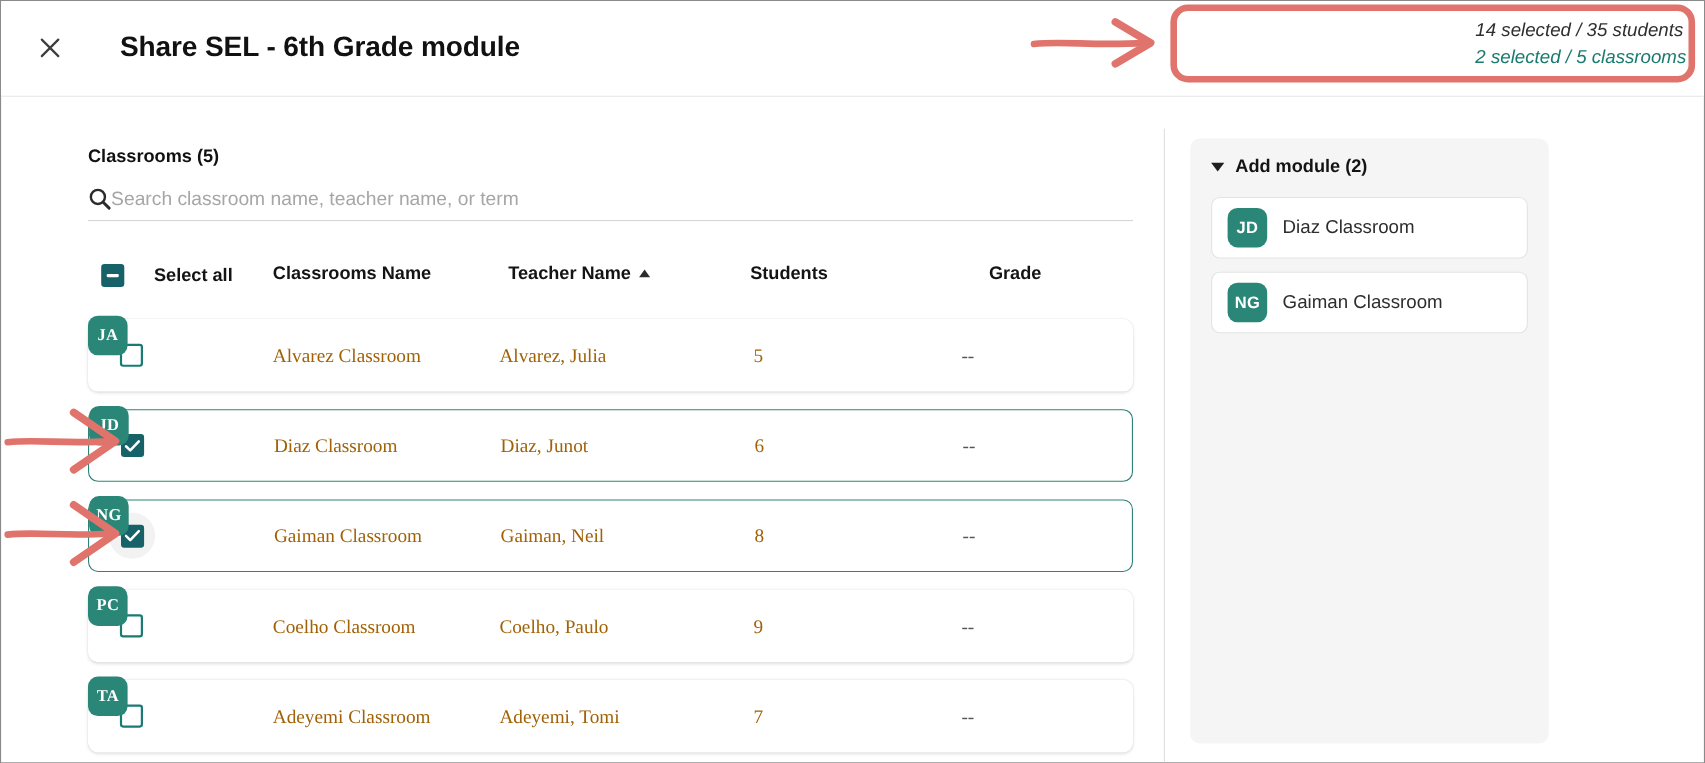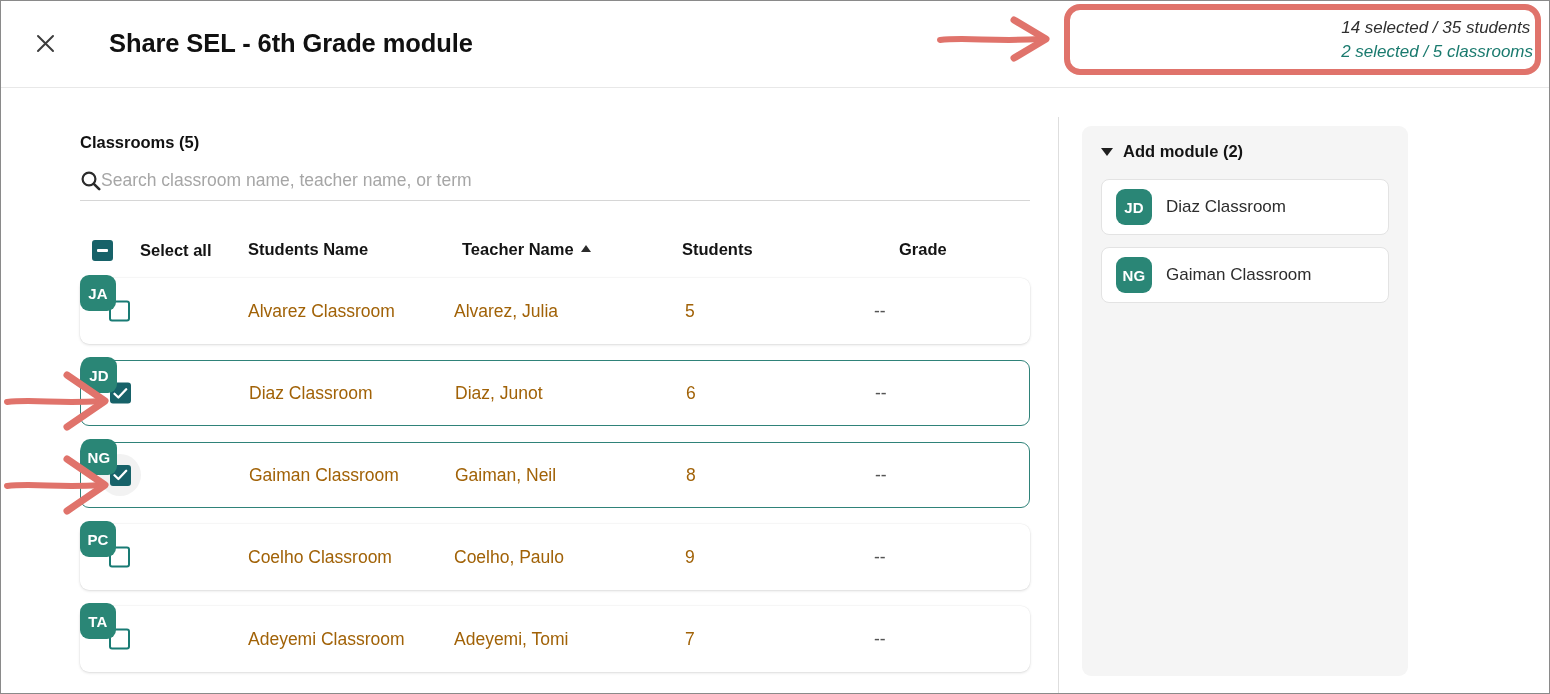--- a/index.html
+++ b/index.html
@@ -218,21 +218,21 @@
   .cbox-hoverring {
     width: 42px; height: 42px;
     border-radius: 50%;
     background: #f2f2f2;
     display: flex;
     align-items: center;
     justify-content: center;
   }
 
   
-  .rows { margin-top: 8px; }
+  .rows { margin-top: 20px; font-family: Liberation Serif, serif; }
 
   .row {
     position: relative;
     height: 66px;
     margin-bottom: 16px;
     border-radius: 9px;
     background: #ffffff;
     box-shadow: 0 1px 3px rgba(0,0,0,0.13), 0 0 0 0.5px rgba(0,0,0,0.04);
     display: flex;
     align-items: center;
@@ -358,21 +358,21 @@
         <input class="search-input" type="text" placeholder="Search classroom name, teacher name, or term" style="">
       </div>
 
       <div class="table-head">
 
         <div class="th th-selectall">
           <span class="cbox cbox-indet"></span>
           <span>Select all</span>
         </div>
 
-        <div class="th th-classroom">Students Name</div>
+        <div class="th th-classroom">Classrooms Name</div>
 
         <div class="th th-teacher">
           <span>Teacher Name</span>
           <span class="sort-caret"></span>
         </div>
 
         <div class="th th-students">Students</div>
 
         <div class="th th-term">Grade</div>
       </div>

